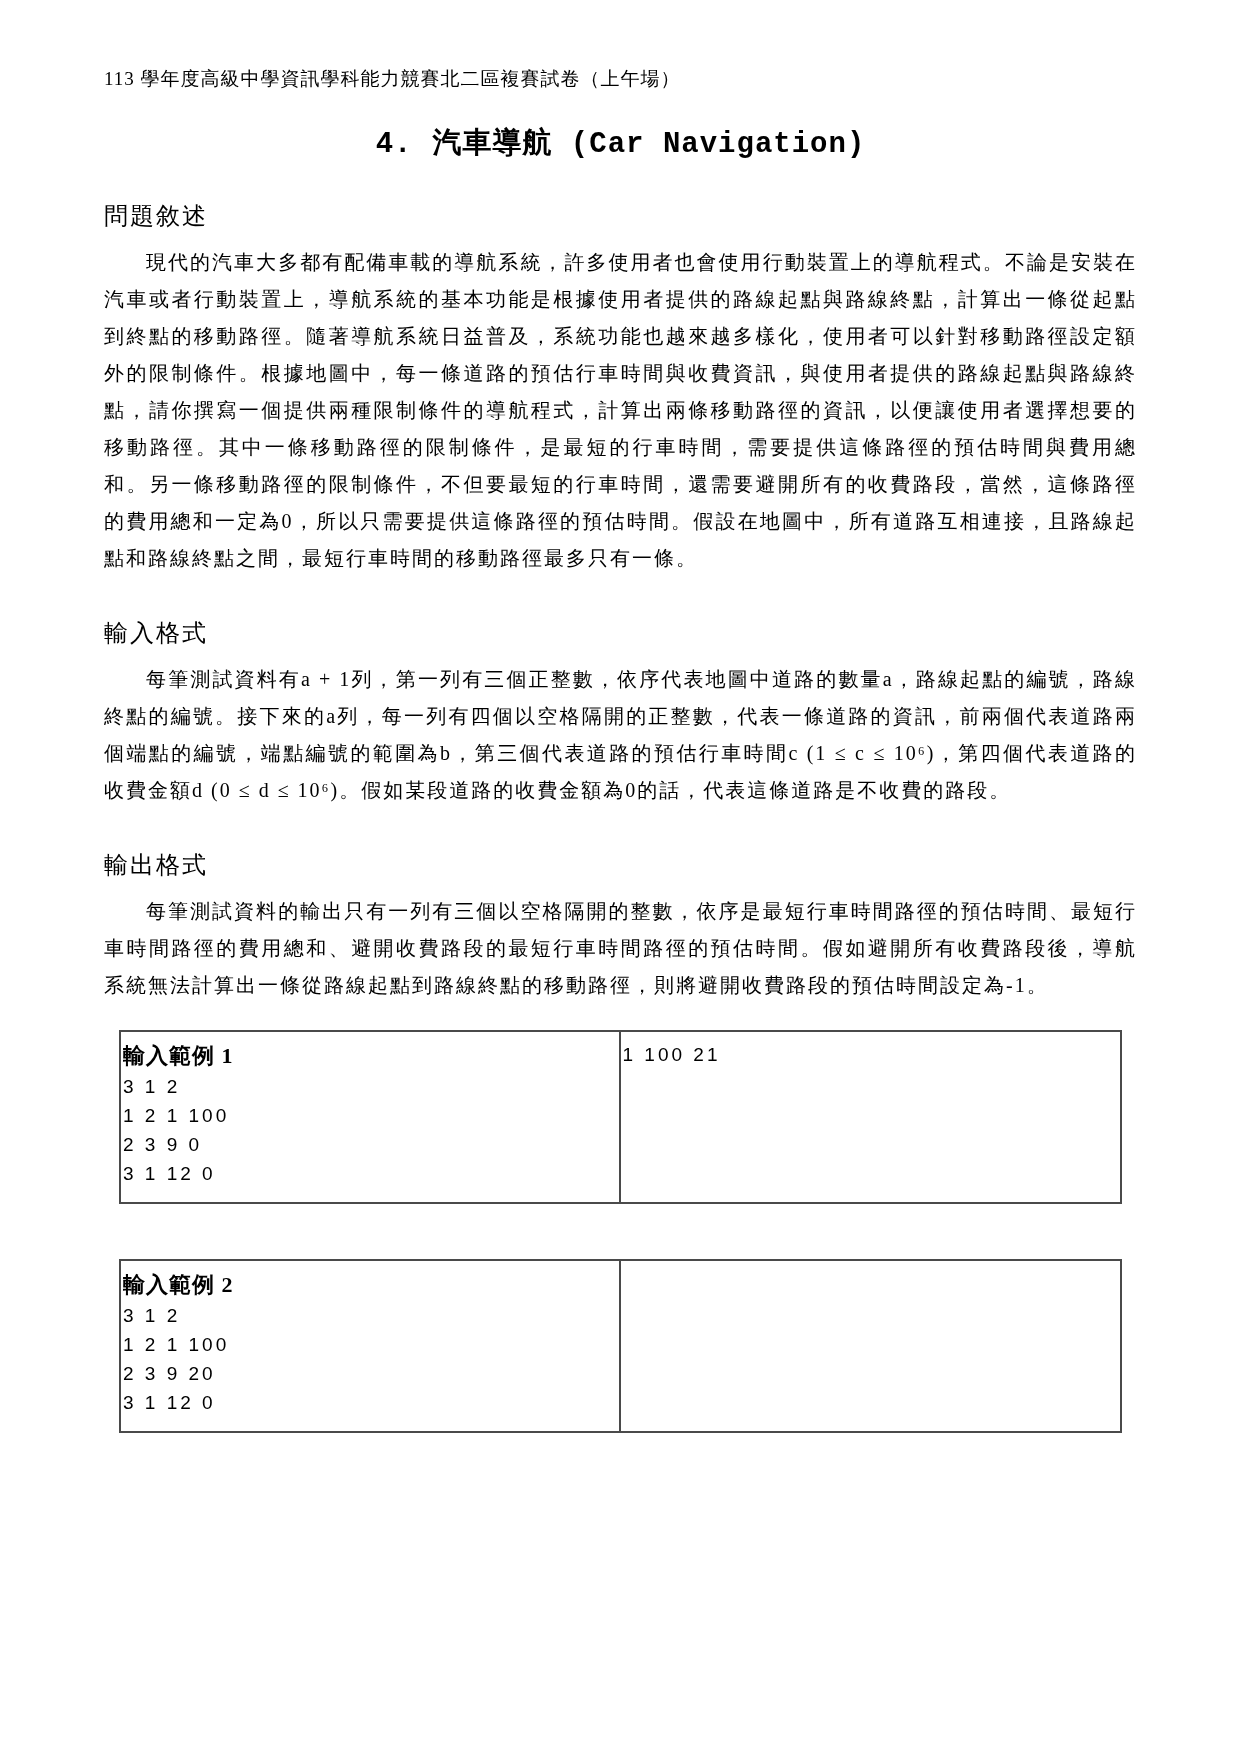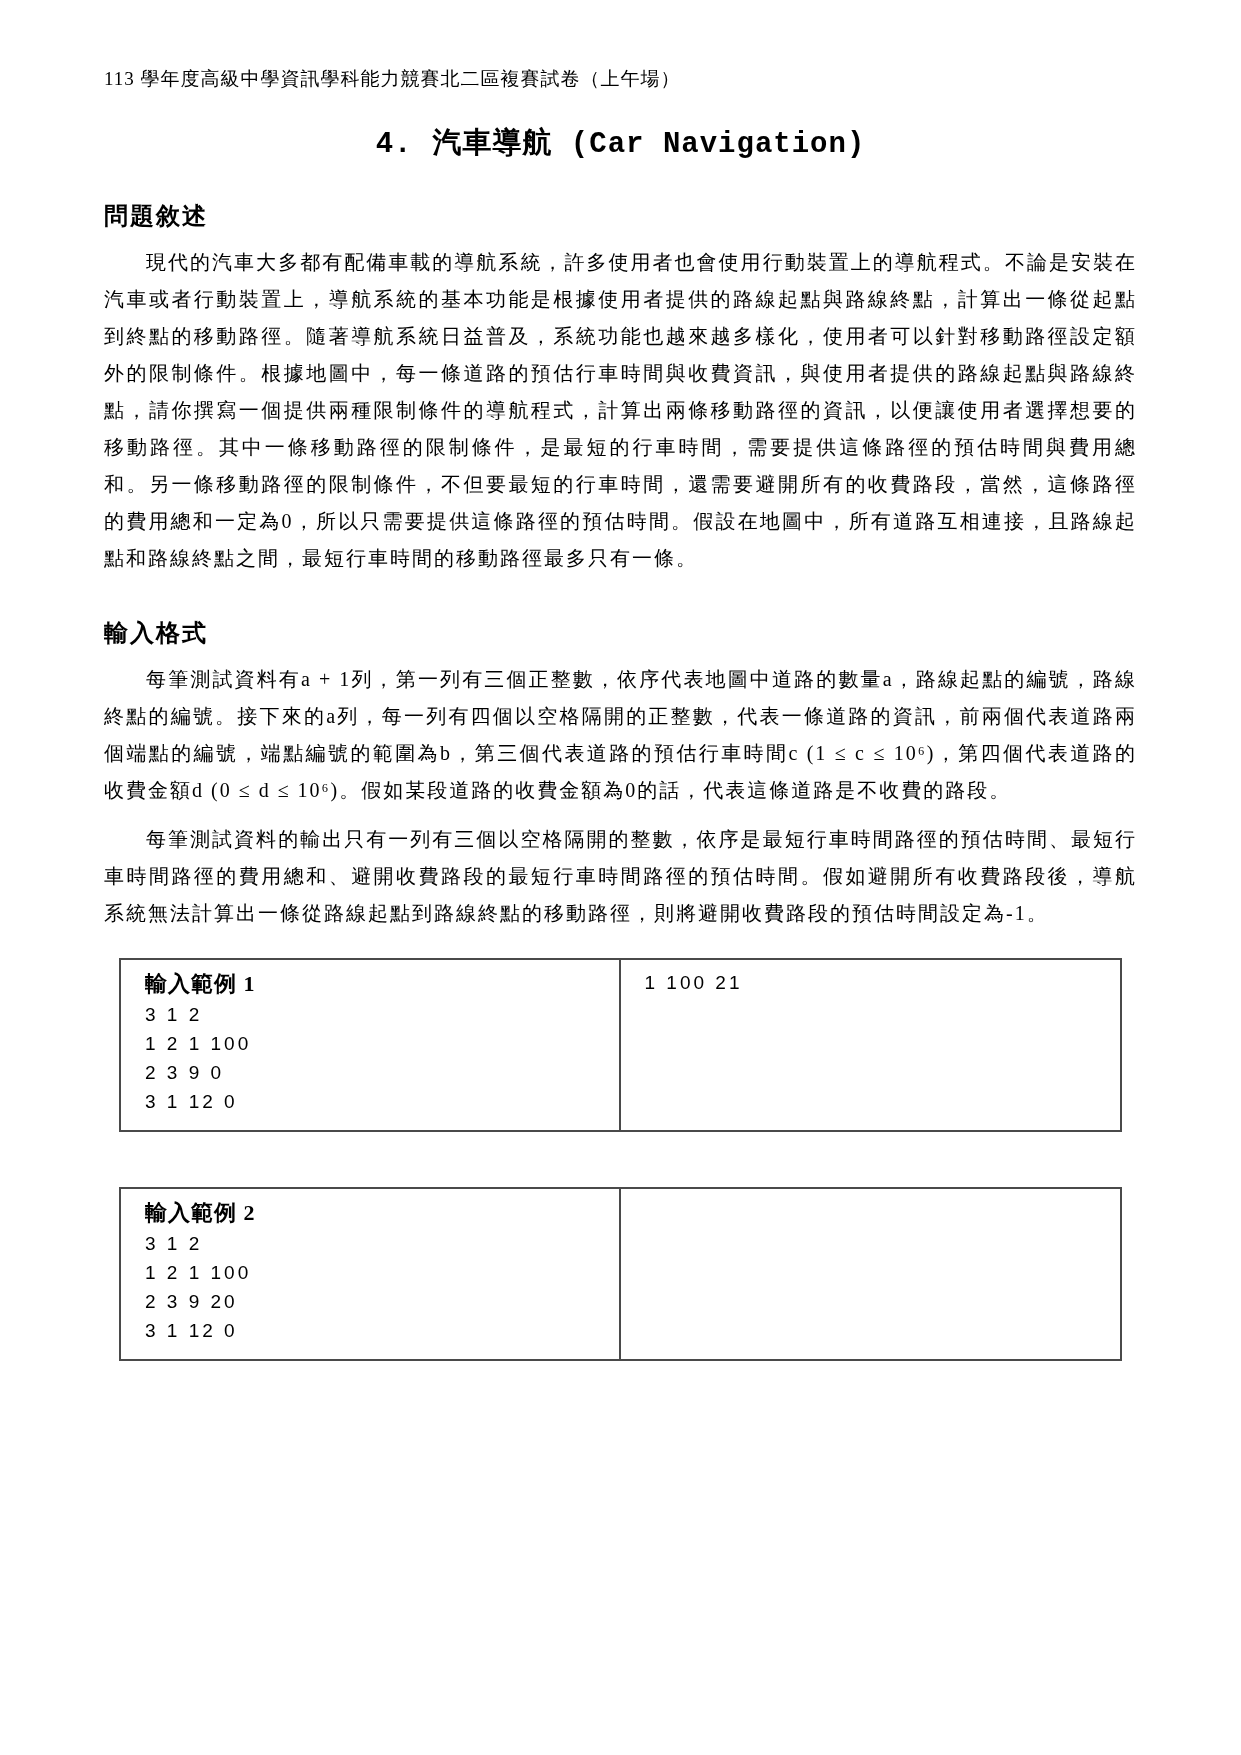--- a/index.html
+++ b/index.html
@@ -30,21 +30,21 @@
     text-align: center;
     font-weight: bold;
     font-size: 29px;
     line-height: 38px;
     letter-spacing: 1px;
     font-family: Liberation Mono, monospace;
   }
   .doc-title .title-num { margin-right: 20px; }
   h2.sec-heading {
     font-size: 24px;
-    font-weight: bold;
+    font-weight: normal;
     margin: 0;
     letter-spacing: 2px;
   }
   .sec-heading.first { margin-top: 36px; }
   .sec-heading.later { margin-top: 40px; }
   p.body-par {
     margin: 12px 0 0 0;
     font-size: 20px;
     line-height: 37px;
     text-align: justify;
@@ -59,21 +59,21 @@
     display: flex;
     align-items: stretch;
     background: #ffffff;
   }
   .example-box.first { margin-top: 26px; }
   .example-box.second { margin-top: 55px; gap: 17px; }
   .example-cell {
     box-sizing: border-box;
     width: 50%;
     min-height: 158px;
-    padding: 8px 14px 14px 24px;
+    padding: 8px 14px 14px 2px;
   }
   .example-cell.left { border-right: 2px solid #4a4a4a; }
   .example-title {
     font-size: 22px;
     font-weight: bold;
     line-height: 32px;
     letter-spacing: 1px;
   }
   .code-line {
     font-family: Liberation Sans, sans-serif;
@@ -93,20 +93,21 @@
   <div class="doc-title">
     <span class="title-num">4.</span><span>汽車導航 (Car Navigation)</span>
   </div>
 
   <h2 class="sec-heading first">問題敘述</h2>
   <p class="body-par">現代的汽車大多都有配備車載的導航系統，許多使用者也會使用行動裝置上的導航程式。不論是安裝在汽車或者行動裝置上，導航系統的基本功能是根據使用者提供的路線起點與路線終點，計算出一條從起點到終點的移動路徑。隨著導航系統日益普及，系統功能也越來越多樣化，使用者可以針對移動路徑設定額外的限制條件。根據地圖中，每一條道路的預估行車時間與收費資訊，與使用者提供的路線起點與路線終點，請你撰寫一個提供兩種限制條件的導航程式，計算出兩條移動路徑的資訊，以便讓使用者選擇想要的移動路徑。其中一條移動路徑的限制條件，是最短的行車時間，需要提供這條路徑的預估時間與費用總和。另一條移動路徑的限制條件，不但要最短的行車時間，還需要避開所有的收費路段，當然，這條路徑的費用總和一定為0，所以只需要提供這條路徑的預估時間。假設在地圖中，所有道路互相連接，且路線起點和路線終點之間，最短行車時間的移動路徑最多只有一條。</p>
 
   <h2 class="sec-heading later">輸入格式</h2>
   <p class="body-par">每筆測試資料有a + 1列，第一列有三個正整數，依序代表地圖中道路的數量a，路線起點的編號，路線終點的編號。接下來的a列，每一列有四個以空格隔開的正整數，代表一條道路的資訊，前兩個代表道路兩個端點的編號，端點編號的範圍為b，第三個代表道路的預估行車時間c (1 ≤ c ≤ 10⁶)，第四個代表道路的收費金額d (0 ≤ d ≤ 10⁶)。假如某段道路的收費金額為0的話，代表這條道路是不收費的路段。</p>
 
+  <h2 class="sec-heading later">輸出格式</h2>
   <p class="body-par">每筆測試資料的輸出只有一列有三個以空格隔開的整數，依序是最短行車時間路徑的預估時間、最短行車時間路徑的費用總和、避開收費路段的最短行車時間路徑的預估時間。假如避開所有收費路段後，導航系統無法計算出一條從路線起點到路線終點的移動路徑，則將避開收費路段的預估時間設定為-1。</p>
 
   <div class="example-box first">
     <div class="example-cell left">
       <div class="example-title">輸入範例 1</div>
       <div class="code-line">3 1 2</div>
       <div class="code-line">1 2 1 100</div>
       <div class="code-line">2 3 9 0</div>
       <div class="code-line">3 1 12 0</div>
     </div>

